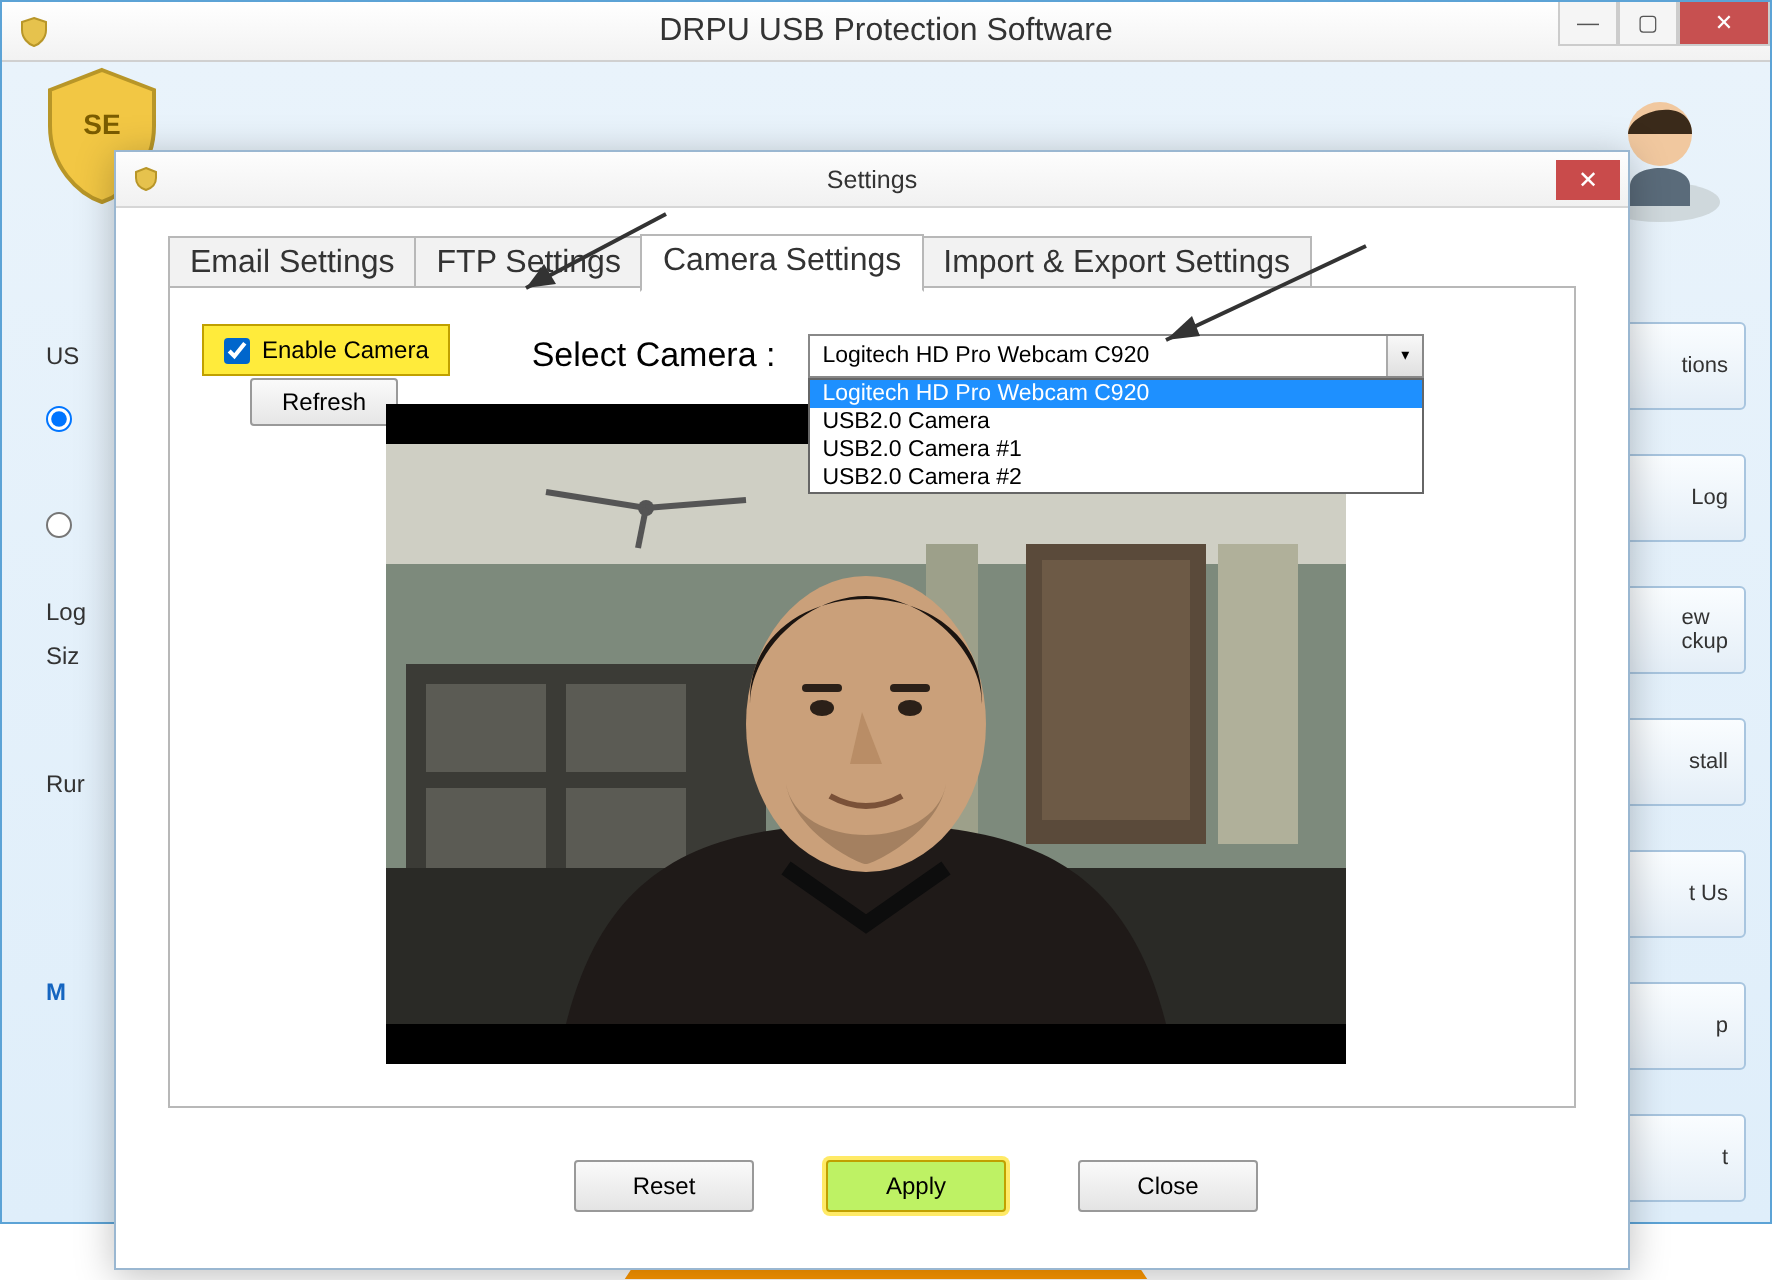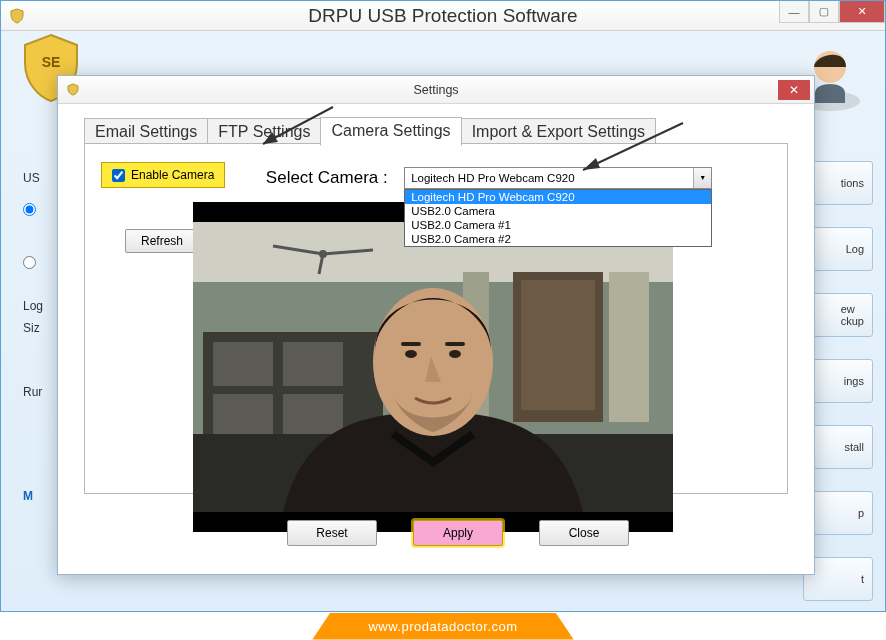--- a/index.html
+++ b/index.html
@@ -2,37 +2,37 @@
 <html><head>
 <meta charset="utf-8">
 <style>
 * { box-sizing: border-box; margin: 0; padding: 0; font-family: "Segoe UI", Tahoma, sans-serif; }
 body { background: #fff; width: 886px; height: 640px; overflow: hidden; position: relative; }
 
 
 .app-window { position: absolute; top: 0; left: 0; width: 886px; height: 612px; border: 1px solid #5ca3d6; background: #fff; }
 .app-titlebar { height: 30px; background: linear-gradient(#fff, #f2f2f2); border-bottom: 1px solid #d0d0d0; display: flex; align-items: center; position: relative; }
 .app-titlebar .app-icon { width: 16px; height: 16px; margin-left: 8px; }
-.app-titlebar .title { position: absolute; left: 50%; transform: translateX(-50%); font-size: 19px; color: #333; }
+.app-titlebar .title { position: absolute; left: 50%; transform: translateX(-50%); font-size: 16px; color: #333; }
 .win-controls { position: absolute; right: 0; top: 0; display: flex; }
 .win-btn { width: 30px; height: 22px; border: 1px solid #ccc; border-top: none; background: #f5f5f5; display: flex; align-items: center; justify-content: center; font-size: 11px; color: #555; cursor: pointer; }
 .win-btn.close { background: #c75050; color: #fff; width: 46px; }
 
 .app-body { background: linear-gradient(#e9f3fb, #dfeefa); height: calc(100% - 30px); position: relative; padding: 10px; }
 
 
 .badge { position: absolute; top: 2px; left: 20px; width: 60px; height: 70px; }
 .avatar-bg { position: absolute; top: 2px; right: 20px; width: 70px; height: 80px; }
 
 
 .side-stack { position: absolute; right: 12px; top: 130px; width: 70px; display: flex; flex-direction: column; gap: 22px; }
 .side-btn { height: 44px; border: 1px solid #a8c5df; border-radius: 3px; background: linear-gradient(#fafdff,#e4eef7); font-size: 11px; color: #333; display: flex; align-items: center; justify-content: flex-end; padding-right: 8px; overflow: hidden; white-space: nowrap; }
 
 
-.dlg { position: absolute; top: 44px; left: 56px; width: 758px; height: 500px; background: #fff; border: 1px solid #9ab7d1; box-shadow: 0 3px 18px rgba(0,0,0,0.25); z-index: 10; }
+.dlg { position: absolute; top: 44px; left: 56px; width: 758px; height: 560px; background: #fff; border: 1px solid #9ab7d1; box-shadow: 0 3px 18px rgba(0,0,0,0.25); z-index: 10; }
 .dlg-titlebar { height: 28px; background: linear-gradient(#fdfdfd,#f1f1f1); border-bottom: 1px solid #d6d6d6; display: flex; align-items: center; position: relative; }
 .dlg-titlebar .dlg-icon { width: 14px; height: 14px; margin-left: 8px; }
 .dlg-titlebar .dlg-title { position: absolute; left: 50%; transform: translateX(-50%); font-size: 12.5px; color: #333; }
 .dlg-close { position: absolute; right: 4px; top: 4px; width: 32px; height: 20px; background: #c94b4b; color: #fff; display: flex; align-items: center; justify-content: center; font-size: 12px; cursor: pointer; }
 
 
 .tabs { display: flex; align-items: flex-end; margin: 16px 0 0 26px; height: 26px; position: relative; }
 .tab { padding: 4px 10px 5px; font-size: 16px; color: #333; border: 1px solid #b8b8b8; background: #f2f2f2; margin-right: -1px; border-bottom: none; cursor: pointer; position: relative; }
 .tab.active { background: #fff; border-bottom: 1px solid #fff; z-index: 2; }
 
@@ -46,27 +46,27 @@
 
 .sel-label { display: inline-block; font-size: 17px; margin-left: 36px; vertical-align: middle; }
 
 .combo-wrap { display: inline-block; position: relative; vertical-align: middle; margin-left: 12px; }
 .combo { width: 308px; height: 22px; border: 1px solid #888; background: #fff; display: flex; align-items: center; padding: 0 20px 0 6px; font-size: 11.5px; position: relative; cursor: pointer; }
 .combo .dd-btn { position: absolute; right: 0; top: 0; width: 18px; height: 100%; border-left: 1px solid #aaa; background: linear-gradient(#f8f8f8,#e0e0e0); display: flex; align-items: center; justify-content: center; font-size: 8px; }
 .dd-list { position: absolute; top: 22px; left: 0; width: 308px; border: 1px solid #666; background: #fff; z-index: 30; }
 .dd-item { padding: 1px 6px; font-size: 11.5px; cursor: pointer; }
 .dd-item.sel { background: #1e90ff; color: #fff; }
 
-.refresh-btn { display: inline-block; width: 74px; height: 24px; margin-left: 24px; border: 1px solid #999; background: linear-gradient(#fafafa,#e6e6e6); font-size: 12px; border-radius: 2px; vertical-align: middle; cursor: pointer; margin-top: 40px; }
+.refresh-btn { display: inline-block; width: 74px; height: 24px; margin-left: 24px; border: 1px solid #999; background: linear-gradient(#fafafa,#e6e6e6); font-size: 12px; border-radius: 2px; vertical-align: middle; cursor: pointer; }
 
 .preview { position: absolute; top: 58px; left: 108px; width: 480px; height: 330px; background: #000; overflow: hidden; }
 
 .btn-row { position: absolute; left: 0; right: 0; bottom: 28px; display: flex; justify-content: center; gap: 36px; padding-left: 44px; }
 .dlg-btn { width: 90px; height: 26px; border: 1px solid #999; background: linear-gradient(#fafafa,#e4e4e4); font-size: 12px; border-radius: 2px; cursor: pointer; }
-.dlg-btn.apply { background: #f9a8d4; border-color: #c0a000; box-shadow: 0 0 0 2px rgba(255,220,0,0.6); }
+.dlg-btn.apply { background: #bef264; border-color: #c0a000; box-shadow: 0 0 0 2px rgba(255,220,0,0.6); }
 
 
 .outer-form { position: absolute; top: 140px; left: 22px; width: 120px; font-size: 12px; color: #333; }
 .outer-form .row { margin-bottom: 18px; display: flex; align-items: center; gap: 6px; }
 .outer-form .grp { margin-top: 30px; }
 
 
 .footer { position: absolute; left: 0; right: 0; bottom: 0; height: 28px; display: flex; align-items: center; justify-content: center; }
 .footer-chip { background: #ff9800; color: #fff; padding: 6px 56px; font-size: 13px; letter-spacing: 0.5px; clip-path: polygon(18px 0, calc(100% - 18px) 0, 100% 100%, 0 100%); }
 </style>
@@ -98,22 +98,22 @@
       <path d="M20 60c0-12 30-12 30 0v10H20z" fill="#5a6b7a"></path>
       <circle cx="35" cy="34" r="16" fill="#f1c89f"></circle>
       <path d="M19 34c0-12 32-20 32 0" fill="#3a2a1a"></path>
     </svg>
 
     <div class="side-stack">
       <div class="side-btn">tions</div>
       <div class="side-btn">Log</div>
       <div class="side-btn" style="white-space:pre-line;">ew
 ckup</div>
-      <div class="side-btn">ings</div>
       <div class="side-btn">stall</div>
+      <div class="side-btn">t Us</div>
       <div class="side-btn">p</div>
       <div class="side-btn">t</div>
     </div>
 
     <div class="outer-form">
       <div class="row">
           <span>US</span>
         </div>
       <div class="row">
           <input type="radio" checked="" style="">

